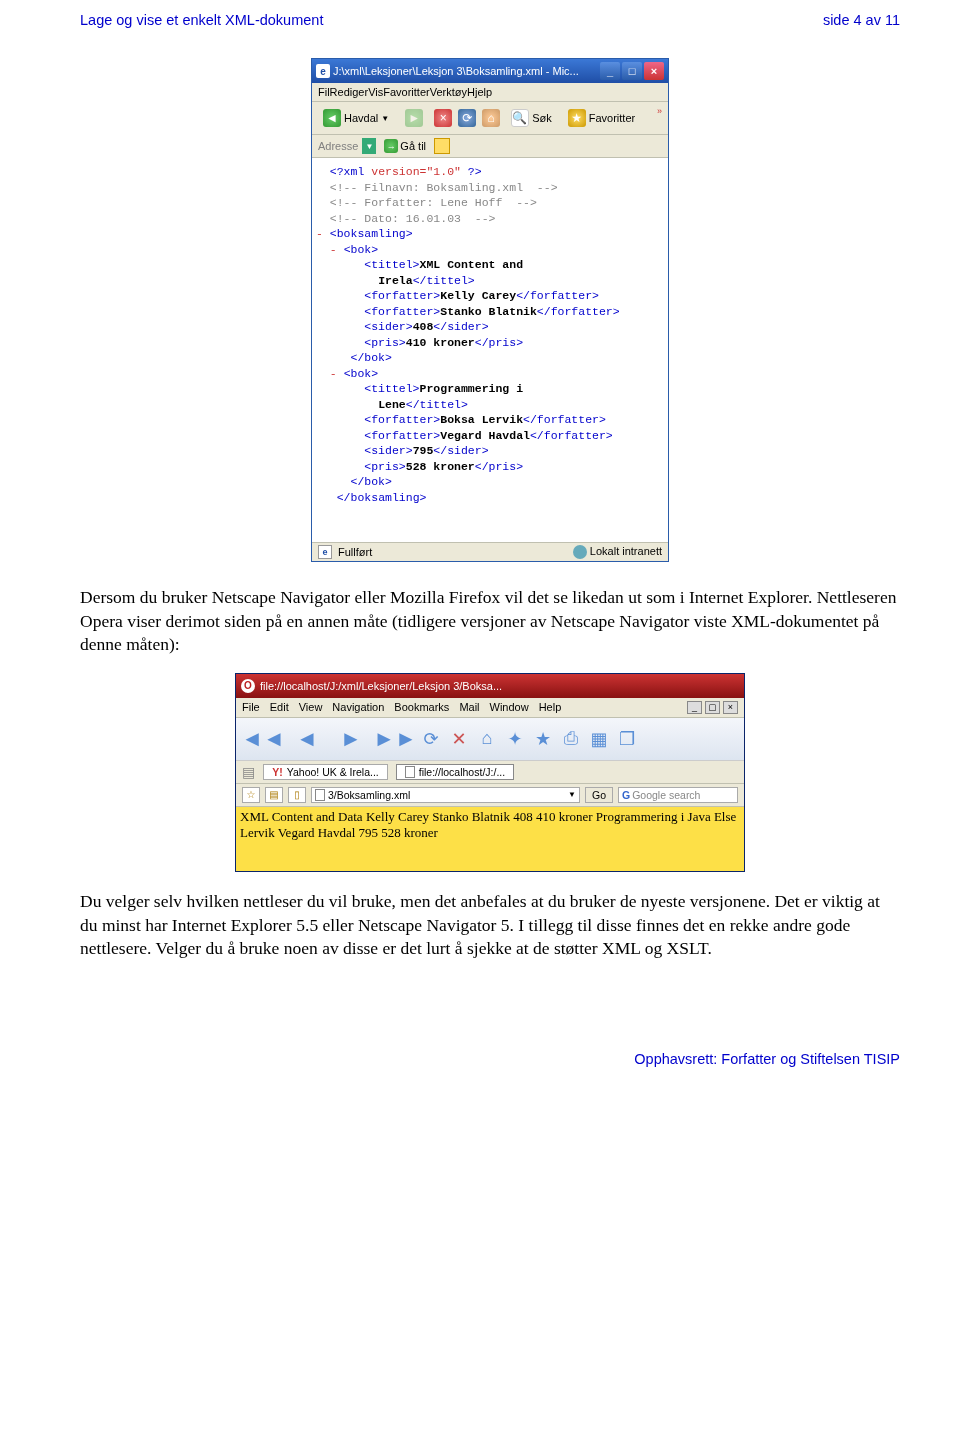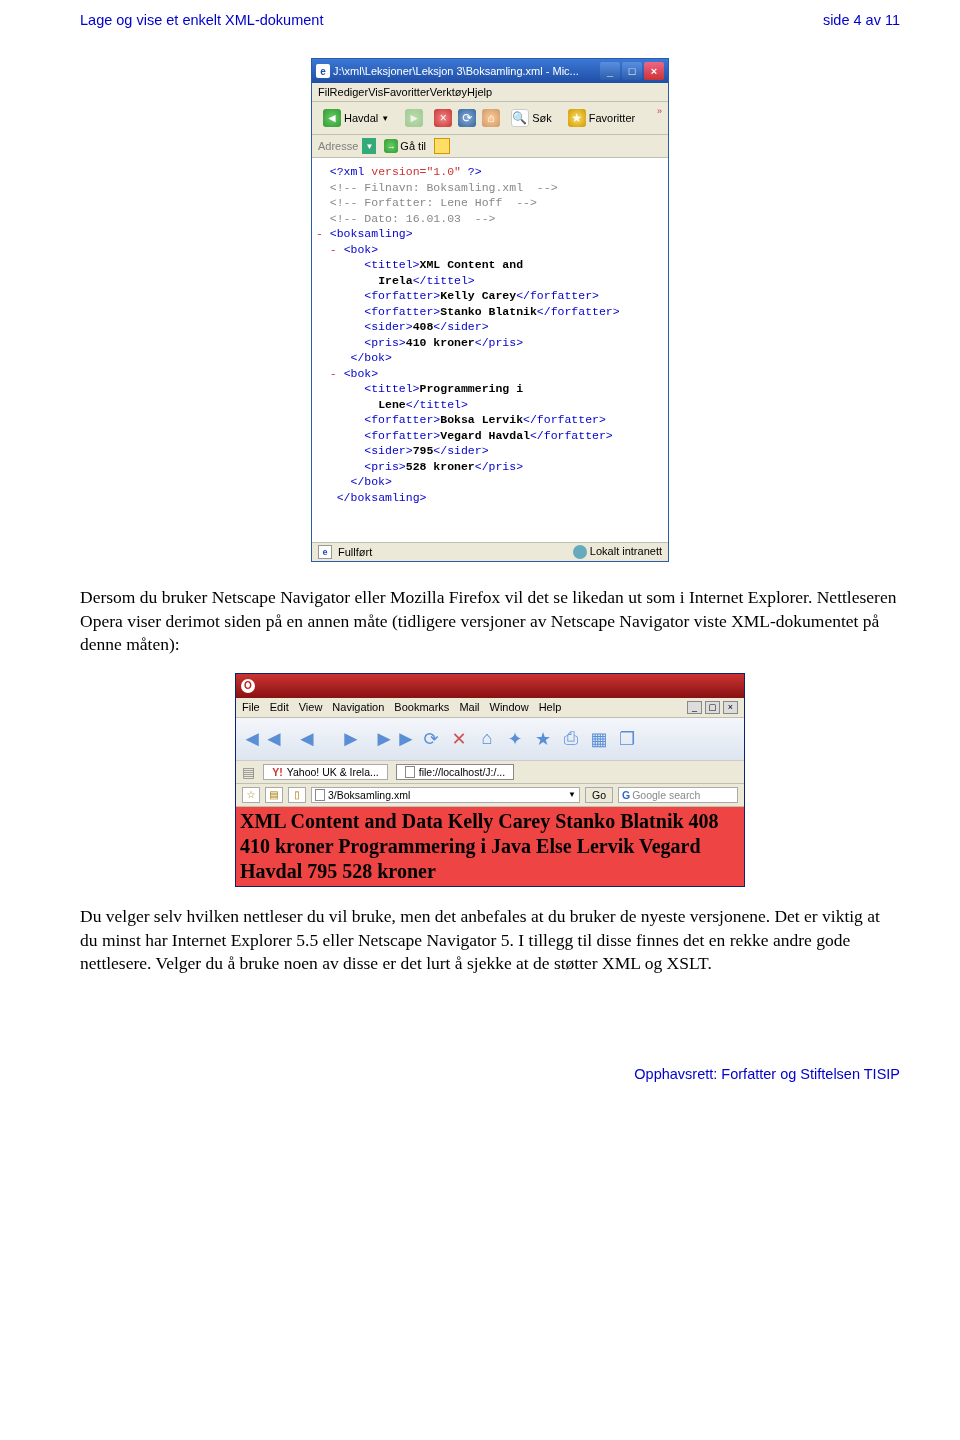--- a/index.html
+++ b/index.html
@@ -56,21 +56,21 @@
   .op-nav-btn { width:42px; height:34px; display:flex; align-items:center; justify-content:center; color:#5a8fd6; font-size:22px; }
   .op-ico { width:26px; height:26px; color:#5a8fd6; display:flex; align-items:center; justify-content:center; font-size:18px; }
   .op-tabbar { background:#ece9d8; padding:3px 6px; display:flex; align-items:center; gap:8px; border-bottom:1px solid #c0c0b0; }
   .op-tab { background:#fff; border:1px solid #aaa; padding:1px 8px; font-size:10.5px; display:flex; align-items:center; gap:4px; }
   .op-tab.active { background:#fff; border-color:#888; }
   .op-addrbar { background:#ece9d8; padding:3px 6px; display:flex; align-items:center; gap:5px; border-bottom:1px solid #c0c0b0; }
   .op-panel { width:18px; height:16px; border:1px solid #aaa; background:#fff; display:flex; align-items:center; justify-content:center; font-size:10px; color:#a70; }
   .op-addr-field { flex:1; background:#fff; border:1px solid #aaa; padding:1px 3px; font-size:10.5px; display:flex; align-items:center; gap:3px; }
   .op-go { background:#ece9d8; border:1px solid #aaa; padding:1px 6px; font-size:10.5px; }
   .op-search { width:120px; background:#fff; border:1px solid #aaa; padding:1px 3px; font-size:10.5px; color:#888; display:flex; align-items:center; gap:2px; }
-  .op-content { background:#ef4444; padding:2px 4px; font-family:"Times New Roman", serif; font-size:20px; line-height:1.25; color:#000; min-height:64px;font-weight:bold; }
+  .op-content { background:#fde047; padding:2px 4px; font-family:"Times New Roman", serif; font-size:13px; line-height:1.25; color:#000; min-height:64px; }
 
   .footer { position: relative; margin-top: 90px; text-align: right; font-family: Arial, sans-serif; font-size: 14.5px; color: #0000cc; padding-right: 0px; }
 </style>
 </head>
 <body>
 
 <div class="page">
   <div class="header-row">
     <span>Lage og vise et enkelt XML-dokument</span>
     <span>side 4 av 11</span>
@@ -160,20 +160,21 @@
       </div>
     </div>
   </div>
 
   <p class="body-text">Dersom du bruker Netscape Navigator eller Mozilla Firefox vil det se likedan ut som i Internet Explorer. Nettleseren Opera viser derimot siden på en annen måte (tidligere versjoner av Netscape Navigator viste XML-dokumentet på denne måten):</p>
 
   <div class="opera-wrap">
     <div class="opera-window">
       <div class="op-title">
         <span class="op-logo">O</span>
+        <span class="op-title-text">file://localhost/J:/xml/Leksjoner/Leksjon 3/Boksa...</span>
       </div>
       <div class="op-menubar">
         <span>File</span>
         <span>Edit</span>
         <span>View</span>
         <span>Navigation</span>
         <span>Bookmarks</span>
         <span>Mail</span>
         <span>Window</span>
         <span>Help</span>

